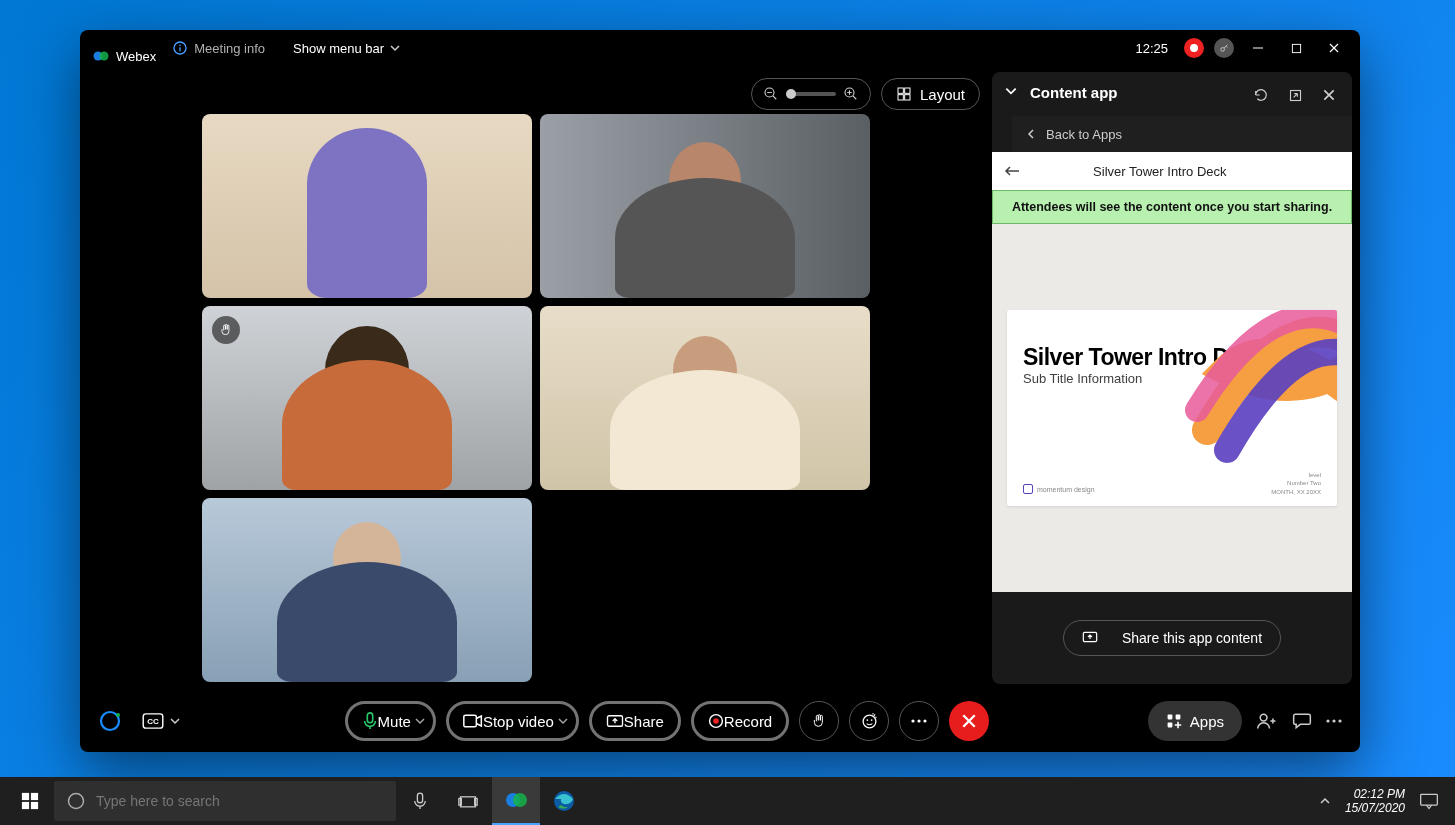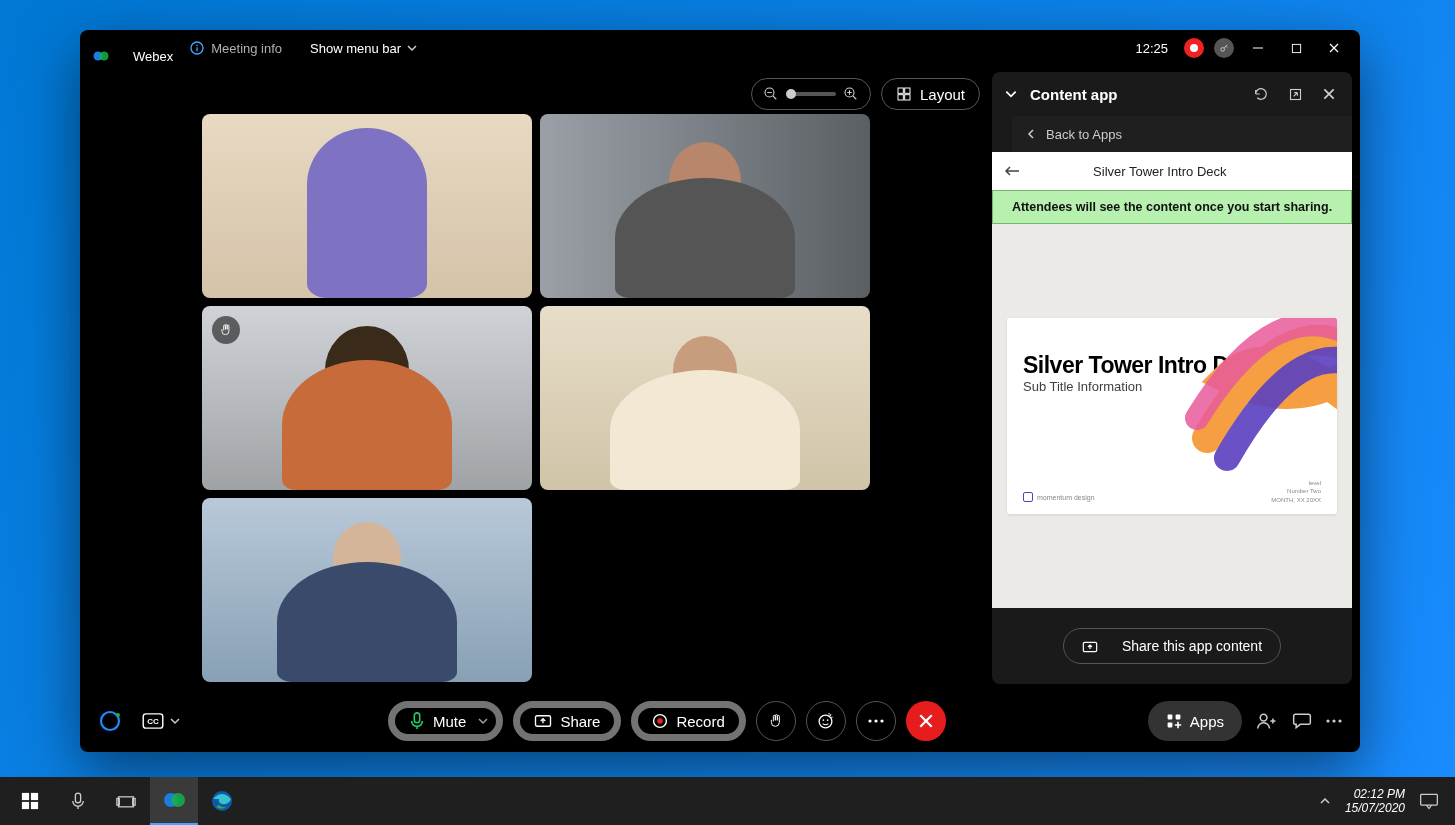--- a/index.html
+++ b/index.html
@@ -4,21 +4,21 @@
 <style>
 * { box-sizing: border-box; margin: 0; padding: 0; font-family: -apple-system, BlinkMacSystemFont, "Segoe UI", sans-serif; }
 body { width: 1455px; height: 825px; background: linear-gradient(135deg, #0078d4 0%, #1a8cff 100%); overflow: hidden; position: relative; }
 
 
 .app-window { position: absolute; left: 80px; top: 30px; width: 1280px; height: 722px; background: #000; border-radius: 8px; overflow: hidden; display: flex; flex-direction: column; box-shadow: 0 20px 60px rgba(0,0,0,0.5); }
 
 
 .title-bar { height: 36px; display: flex; align-items: center; padding: 0 12px; color: #fff; font-size: 13px; }
 .title-left { display: flex; align-items: center; gap: 16px; }
-.logo { display: flex; align-items: center; gap: 23px; margin-top: 16px; }
+.logo { display: flex; align-items: center; gap: 6px; margin-top: 16px; }
 .logo-icon { width: 18px; height: 18px; }
 .meeting-info { display: flex; align-items: center; gap: 6px; color: #b0b0b0; cursor: pointer; justify-content: center; }
 .menu-bar-btn { display: flex; align-items: center; gap: 6px; color: #fff; cursor: pointer; margin-left: 12px; text-align: center; }
 .title-right { margin-left: auto; display: flex; align-items: center; gap: 10px; }
 .clock { color: #fff; font-size: 13px; margin-right: 6px; }
 .rec-dot { width: 20px; height: 20px; border-radius: 50%; background: #e22; display: flex; align-items: center; justify-content: center; }
 .rec-inner { width: 8px; height: 8px; background: #fff; border-radius: 50%; }
 .keypin { width: 20px; height: 20px; border-radius: 50%; background: #555; display: flex; align-items: center; justify-content: center; color: #ccc; font-size: 11px; }
 .winbtn { width: 28px; height: 20px; display: flex; align-items: center; justify-content: center; color: #fff; cursor: pointer; font-size: 12px; }
 
@@ -53,46 +53,46 @@
 .t4 { background: linear-gradient(180deg, #6a7074 0%, #3a3e40 100%); }
 .t5 { background: linear-gradient(180deg, #e8ddc8 0%, #d0c4a8 100%); }
 .t5::after { content:""; position:absolute; left:50%; bottom:0; transform:translateX(-50%); width:190px; height:120px; background:#f2e8d4; border-radius:60% 60% 10% 10%; }
 .t5::before { content:""; position:absolute; left:50%; top:30px; transform:translateX(-50%); width:64px; height:70px; background:#c79d7d; border-radius:50%; }
 .t6 { background: linear-gradient(180deg, #b8c9d9 0%, #88a0b5 100%); }
 .t6::after { content:""; position:absolute; left:50%; bottom:0; transform:translateX(-50%); width:180px; height:120px; background:#3a4a6a; border-radius:60% 60% 10% 10%; }
 .t6::before { content:""; position:absolute; left:50%; top:24px; transform:translateX(-50%); width:68px; height:72px; background:#d4b599; border-radius:50%; }
 
 
 .side-panel { width: 360px; background: #1a1a1a; border-radius: 8px; margin: 6px 8px 6px 0; display: flex; flex-direction: column; overflow: hidden; }
-.panel-header { height: 44px; display: flex; align-items: center; padding: 0 12px; color: #fff; font-size: 15px; font-weight: 600; gap: 12px; }
+.panel-header { height: 44px; display: flex; align-items: flex-start; padding: 12px 12px; color: #fff; font-size: 15px; font-weight: 600; gap: 12px; }
 .panel-header .spacer { flex: 1; }
 .panel-header .icon-btn { width: 22px; height: 22px; display: flex; align-items: center; justify-content: center; color: #ccc; cursor: pointer; }
 .back-apps { height: 36px; display: flex; align-items: center; gap: 10px; padding: 0 14px; color: #ccc; font-size: 13px; cursor: pointer; background: #1f1f1f; margin-left: 20px; }
 .deck-title-bar { height: 38px; background: #fff; display: flex; align-items: center; padding: 0 12px; color: #222; font-size: 13px; }
 .deck-title-bar .back-arrow { margin-right: 12px; cursor: pointer; }
 .deck-title-bar .spacer { flex: 0.35; }
 .notice-bar { background: #b8f0b0; border: 1px solid #6db869; color: #111; font-size: 12.5px; font-weight: 700; padding: 9px 14px; text-align: center; }
 .slide-area { flex: 1; background: #eceae6; display: flex; align-items: center; justify-content: center; }
 .slide { width: 330px; height: 196px; background: #fff; border-radius: 2px; position: relative; padding: 34px 16px 14px; box-shadow: 0 1px 3px rgba(0,0,0,0.1); overflow: hidden; }
 .slide h1 { font-size: 23px; font-weight: 800; color: #000; letter-spacing: -0.5px; }
 .slide p { font-size: 13px; color: #404040; margin-top: 0; }
 .slide .footer-left { position: absolute; left: 16px; bottom: 12px; font-size: 7px; color: #888; display:flex; align-items:center; gap:4px;}
 .slide .footer-left::before { content:""; width:8px; height:8px; border:1.5px solid #5a3fc0; border-radius:2px; display:inline-block;}
 .slide .footer-right { position: absolute; right: 16px; bottom: 10px; font-size: 6px; color: #888; text-align: right; line-height: 1.2; }
 .slide .swirl { position: absolute; right: -30px; top: -40px; width: 200px; height: 200px; }
 .share-btn-wrap { padding: 12px; }
-.share-content-btn { background: transparent; border: 1px solid #555; color: #fff; border-radius: 20px; padding: 9px 18px; font-size: 14px; display: flex; align-items: flex-end; justify-content: center; gap: 24px; margin: 8px auto; cursor: pointer; }
+.share-content-btn { background: transparent; border: 1px solid #555; color: #fff; border-radius: 20px; padding: 9px 18px; font-size: 14px; display: flex; align-items: flex-start; justify-content: center; gap: 24px; margin: 16px auto; cursor: pointer; }
 
 
 .bottom-bar { height: 62px; display: flex; align-items: center; padding: 0 18px; gap: 10px; }
 .bb-left { display: flex; align-items: center; gap: 14px; }
 .assist-circle { width: 24px; height: 24px; }
 .cc-pill { display: flex; align-items: center; gap: 6px; color: #fff; cursor: pointer; padding: 4px 6px; }
 .bb-center { flex: 1; display: flex; justify-content: center; gap: 10px; }
-.ctrl-btn { display: flex; align-items: center; gap: 8px; border: 7px solid #737373; border-radius: 24px; padding: 0 14px; height: 40px; color: #fff; cursor: pointer; font-size: 15px; }
+.ctrl-btn { display: flex; align-items: center; gap: 0; border: 3px solid #737373; border-radius: 24px; padding: 0 14px; height: 40px; color: #fff; cursor: pointer; font-size: 15px; }
 .ctrl-btn.split { padding-right: 8px; }
 .ctrl-btn .chev { margin-left: 4px; opacity: 0.8; }
 .circle-btn { width: 40px; height: 40px; border-radius: 50%; border: 1px solid #555; display: flex; align-items: center; justify-content: center; color: #fff; cursor: pointer; }
 .end-btn { width: 40px; height: 40px; border-radius: 50%; background: #e71d1d; display: flex; align-items: center; justify-content: center; color: #fff; cursor: pointer; }
 .bb-right { display: flex; align-items: center; gap: 14px; }
 .apps-btn { display: flex; align-items: center; gap: 8px; background: #333; border-radius: 24px; padding: 0 18px; height: 40px; color: #fff; cursor: pointer; font-size: 15px; }
 .icon-only { color: #ccc; cursor: pointer; font-size: 18px; }
 
 
 .taskbar { position: absolute; left: 0; right: 0; bottom: 0; height: 48px; background: #1f1f1f; display: flex; align-items: center; padding: 0 6px; color: #fff; }
@@ -298,20 +298,30 @@
       <div class="ctrl-btn split">
         <svg width="16" height="18" viewBox="0 0 16 20">
             <rect x="5" y="1" width="6" height="11" rx="3" fill="none" stroke="#27c769" stroke-width="1.8"></rect>
             <path d="M2 10 a6 6 0 0 0 12 0 M8 16 V19" stroke="#27c769" stroke-width="1.8" fill="none"></path>
           </svg>
         <span>Mute</span>
         <svg class="chev" width="10" height="10" viewBox="0 0 10 10">
             <path d="M1 3 L5 7 L9 3" stroke="#ccc" stroke-width="1.5" fill="none"></path>
           </svg>
       </div>
+      <div class="ctrl-btn split">
+        <svg width="20" height="14" viewBox="0 0 24 16">
+            <rect x="1" y="1" width="15" height="14" rx="2" fill="none" stroke="#fff" stroke-width="1.8"></rect>
+            <path d="M16 5 L22 2 V14 L16 11" fill="none" stroke="#fff" stroke-width="1.8"></path>
+          </svg>
+        <span>Stop video</span>
+        <svg class="chev" width="10" height="10" viewBox="0 0 10 10">
+            <path d="M1 3 L5 7 L9 3" stroke="#ccc" stroke-width="1.5" fill="none"></path>
+          </svg>
+      </div>
       <div class="ctrl-btn">
         <svg width="18" height="16" viewBox="0 0 24 20">
             <rect x="2" y="3" width="20" height="14" rx="2" fill="none" stroke="#fff" stroke-width="1.8"></rect>
             <path d="M12 13 V7 M9 10 L12 7 L15 10" stroke="#fff" stroke-width="1.8" fill="none"></path>
           </svg>
         <span>Share</span>
       </div>
       <div class="ctrl-btn">
         <svg width="16" height="16" viewBox="0 0 20 20">
             <circle cx="10" cy="10" r="8" fill="none" stroke="#fff" stroke-width="1.8"></circle>
@@ -383,20 +393,26 @@
 
 <div class="taskbar">
   <div class="task-start">
     <svg width="18" height="18" viewBox="0 0 20 20">
         <rect x="1" y="1" width="8" height="8" fill="#fff"></rect>
         <rect x="11" y="1" width="8" height="8" fill="#fff"></rect>
         <rect x="1" y="11" width="8" height="8" fill="#fff"></rect>
         <rect x="11" y="11" width="8" height="8" fill="#fff"></rect>
       </svg>
   </div>
+  <div class="search-box">
+    <svg width="20" height="20" viewBox="0 0 24 24">
+        <circle cx="12" cy="12" r="9" fill="none" stroke="#aaa" stroke-width="1.8"></circle>
+      </svg>
+    <input type="text" placeholder="Type here to search" style="">
+  </div>
   <div class="task-icon">
     <svg width="14" height="18" viewBox="0 0 16 20">
         <rect x="5" y="1" width="6" height="11" rx="3" fill="none" stroke="#ccc" stroke-width="1.5"></rect>
         <path d="M2 10 a6 6 0 0 0 12 0 M8 16 V19" stroke="#ccc" stroke-width="1.5" fill="none"></path>
       </svg>
   </div>
   <div class="task-icon">
     <svg width="20" height="16" viewBox="0 0 24 18">
         <rect x="3" y="4" width="18" height="12" fill="none" stroke="#ccc" stroke-width="1.5"></rect>
         <rect x="1" y="6" width="3" height="8" fill="none" stroke="#ccc" stroke-width="1.5"></rect>

